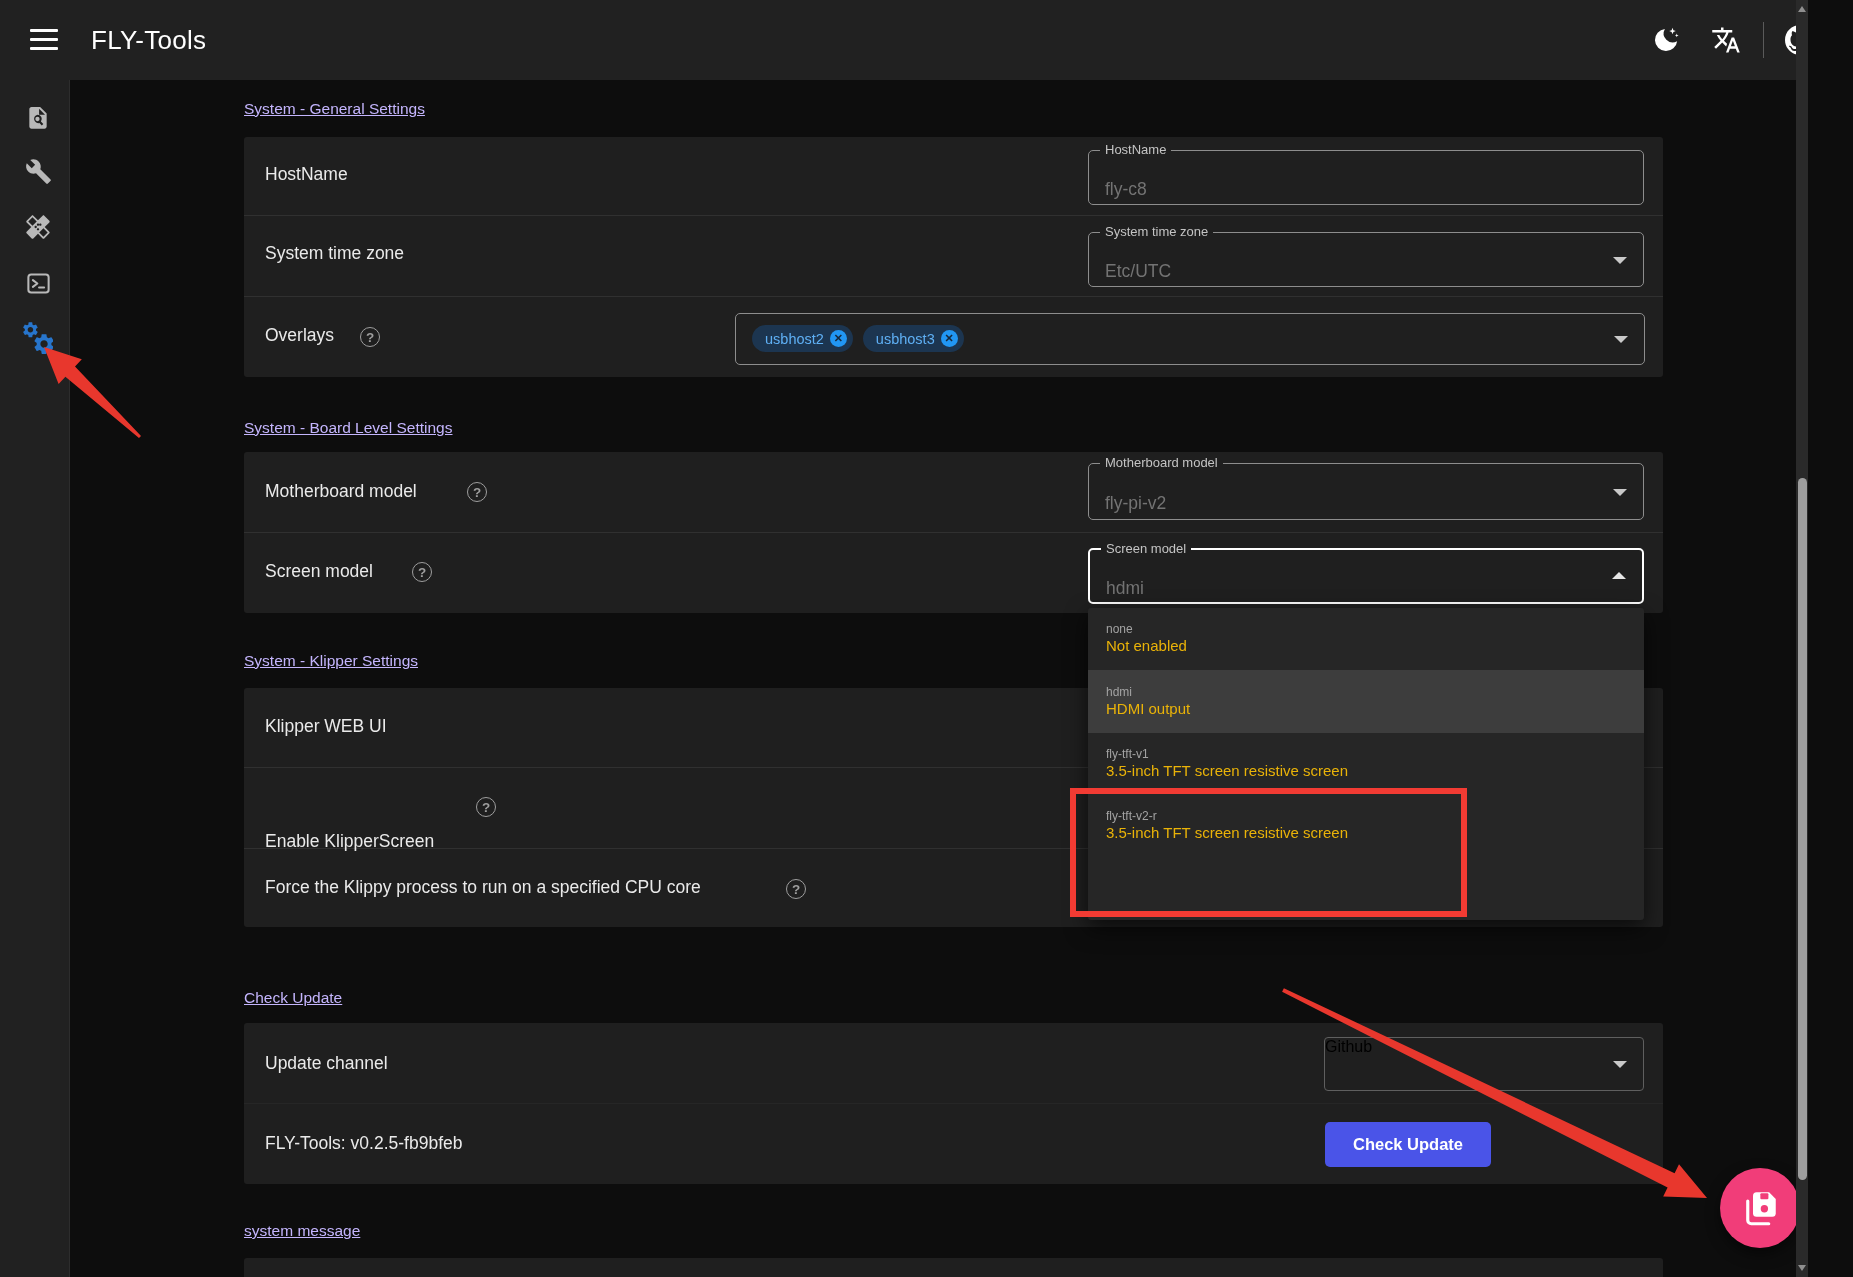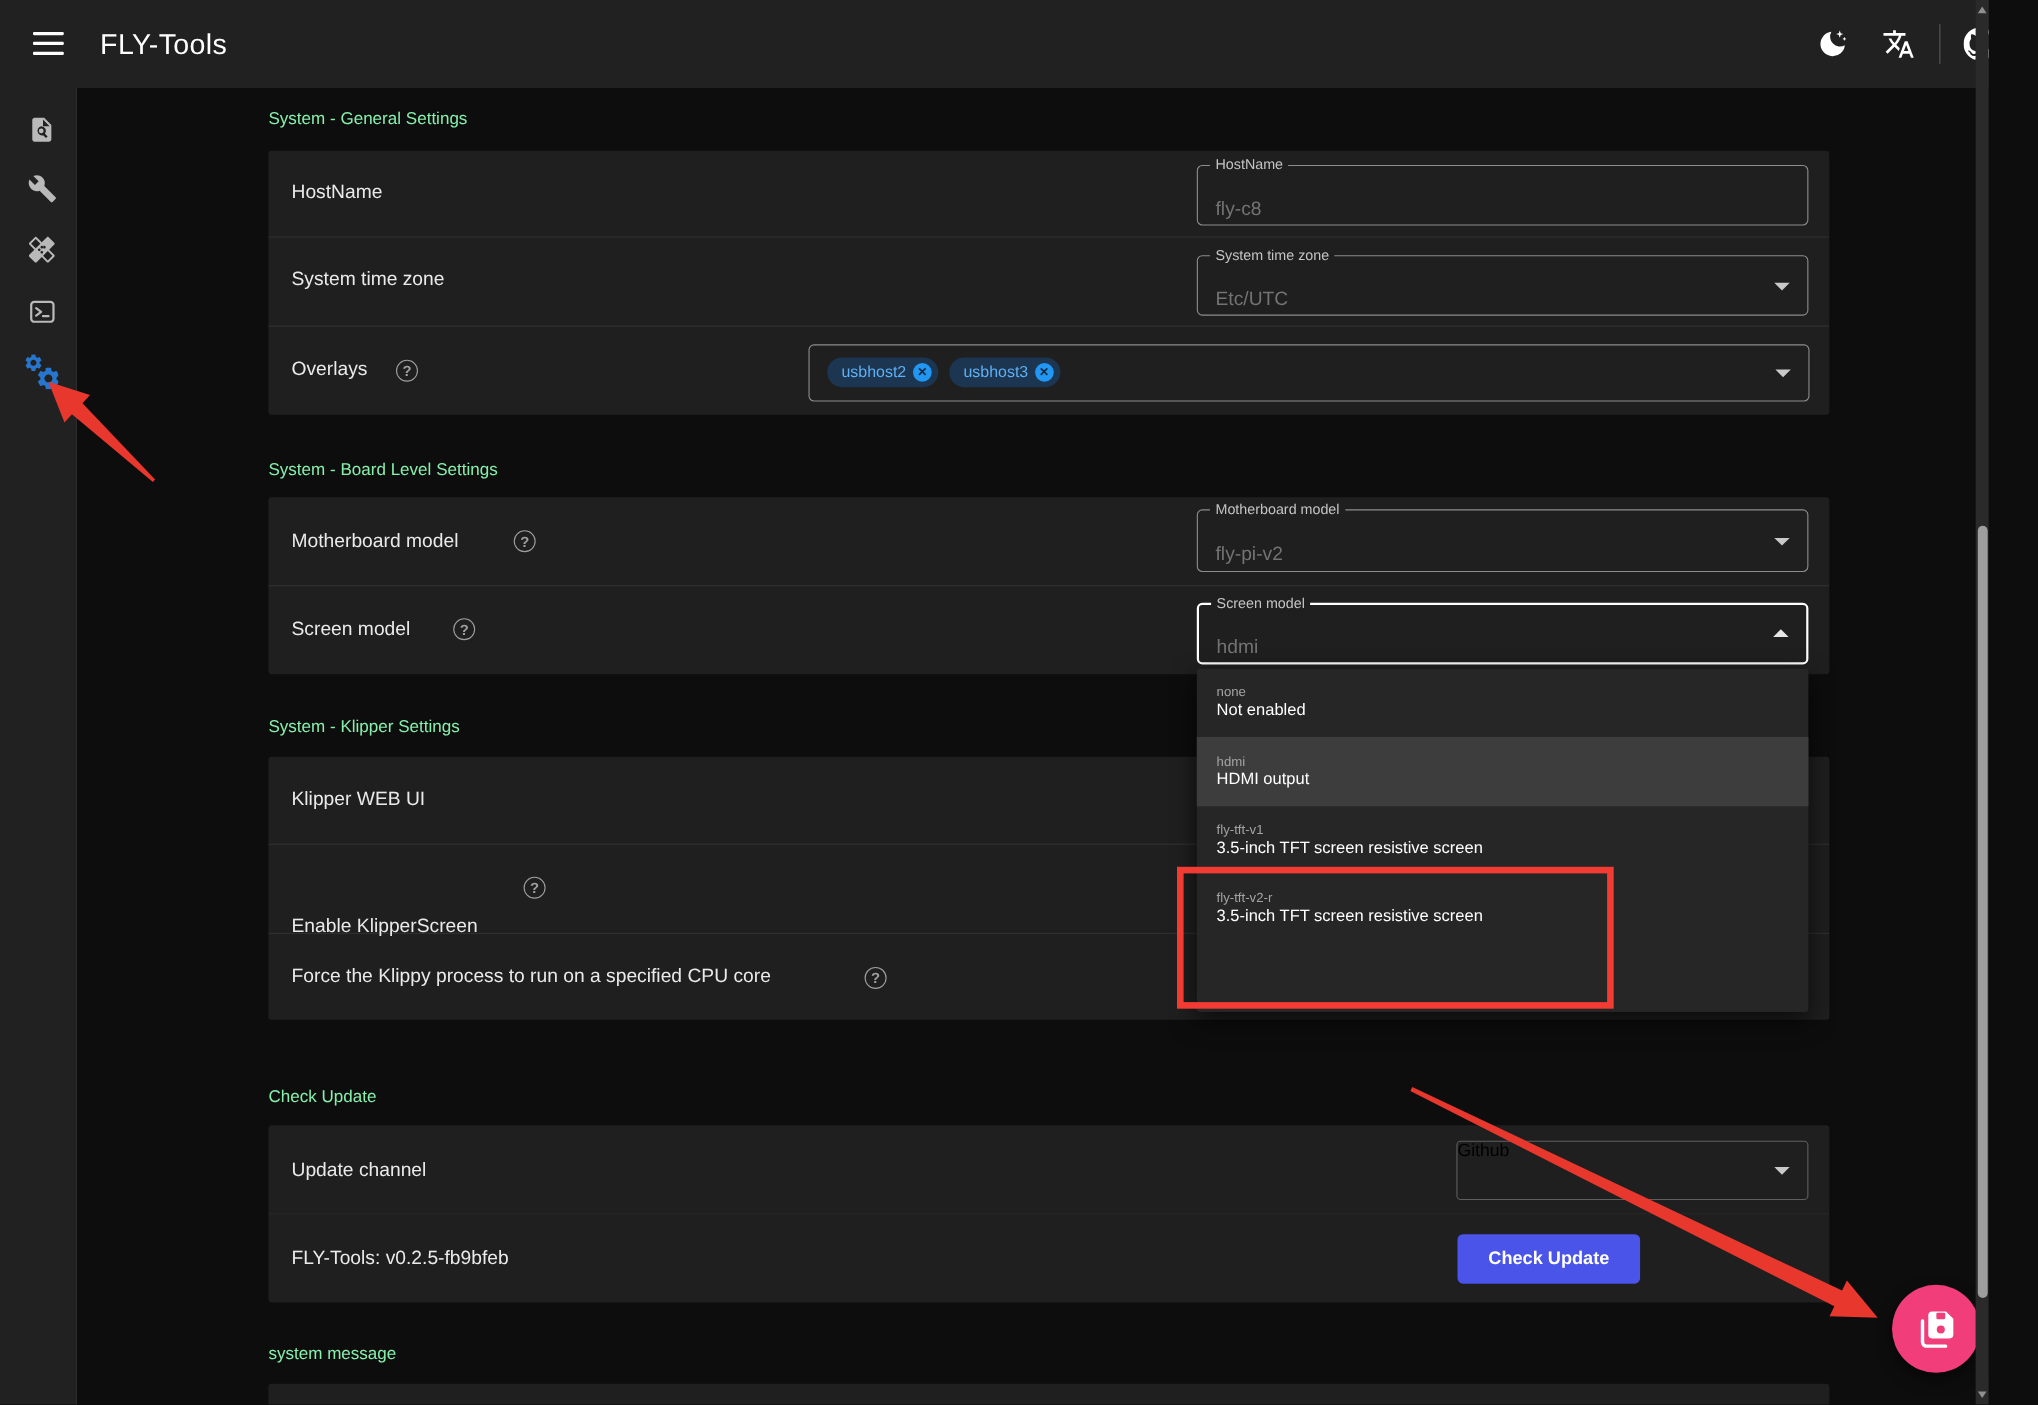--- a/index.html
+++ b/index.html
@@ -17,21 +17,21 @@
                justify-content:center;color:#fff;cursor:pointer;}
   .appbar-divider{position:absolute;left:1763px;top:22px;width:1px;height:36px;background:#5a5a5a;}
 
   
   .sidebar{position:absolute;left:0;top:80px;width:70px;height:1197px;background:#212121;
            border-right:1px solid #2d2d2d;z-index:5;}
   .side-icon{position:absolute;left:23px;width:30px;height:30px;display:flex;align-items:center;
              justify-content:center;color:#b9b9b9;cursor:pointer;}
 
   
-  .section-title{position:absolute;left:244px;color:#86efac;font-size:15.5px;z-index:2;}
+  .section-title{position:absolute;left:244px;color:#c4b5fd;font-size:15.5px;z-index:2;text-decoration:underline;}
   .card{position:absolute;left:244px;width:1419px;background:#1f1f1f;border-radius:3px;z-index:1;}
   .card .divider{position:absolute;left:0;width:100%;height:1px;background:rgba(255,255,255,.08);}
   .row-label{position:absolute;color:#eaeaea;font-size:17.5px;z-index:2;}
   .help{position:absolute;width:20px;height:20px;border:1.6px solid #9e9e9e;border-radius:50%;
         color:#9e9e9e;font-size:13.5px;font-weight:bold;display:flex;align-items:center;
         justify-content:center;z-index:2;cursor:pointer;}
 
   
   .field{position:absolute;border:1px solid #8d8d8d;border-radius:5px;background:transparent;z-index:3;cursor:pointer;}
   .field.focused{border:2px solid #fff;}
@@ -52,21 +52,21 @@
         background:#1c3550;color:#5fb0f5;font-size:14.5px;}
   .chip .x{width:17px;height:17px;margin-left:6px;border-radius:50%;background:#2196f3;color:#15273b;
            font-size:11px;font-weight:bold;display:flex;align-items:center;justify-content:center;cursor:pointer;}
 
   
   .menu{position:absolute;left:1088px;top:608px;width:556px;height:312px;background:#262626;
         border-radius:3px;box-shadow:0 8px 22px rgba(0,0,0,.65);z-index:10;}
   .mitem{height:62.4px;padding-left:18px;display:flex;flex-direction:column;justify-content:center;cursor:pointer;}
   .mitem.selected{background:#3d3d3d;}
   .mtitle{color:#a3a3a3;font-size:12px;line-height:1.25;}
-  .msub{color:#ffffff;font-size:15px;line-height:1.25;}
+  .msub{color:#eab308;font-size:15px;line-height:1.25;}
 
   
   .red-rect{position:absolute;left:1070px;top:788px;width:397px;height:129px;border:6px solid #f23b33;z-index:20;}
   .overlay-svg{position:absolute;left:0;top:0;z-index:30;pointer-events:none;}
 
   
   .select-plain{position:absolute;left:1324px;top:1037px;width:320px;height:54px;border:1px solid #5f5f5f;
                 border-radius:4px;z-index:3;cursor:pointer;}
   .select-plain .fvalue{left:20px;}
   .btn-primary{position:absolute;left:1325px;top:1122px;width:166px;height:45px;background:#4a54e8;

